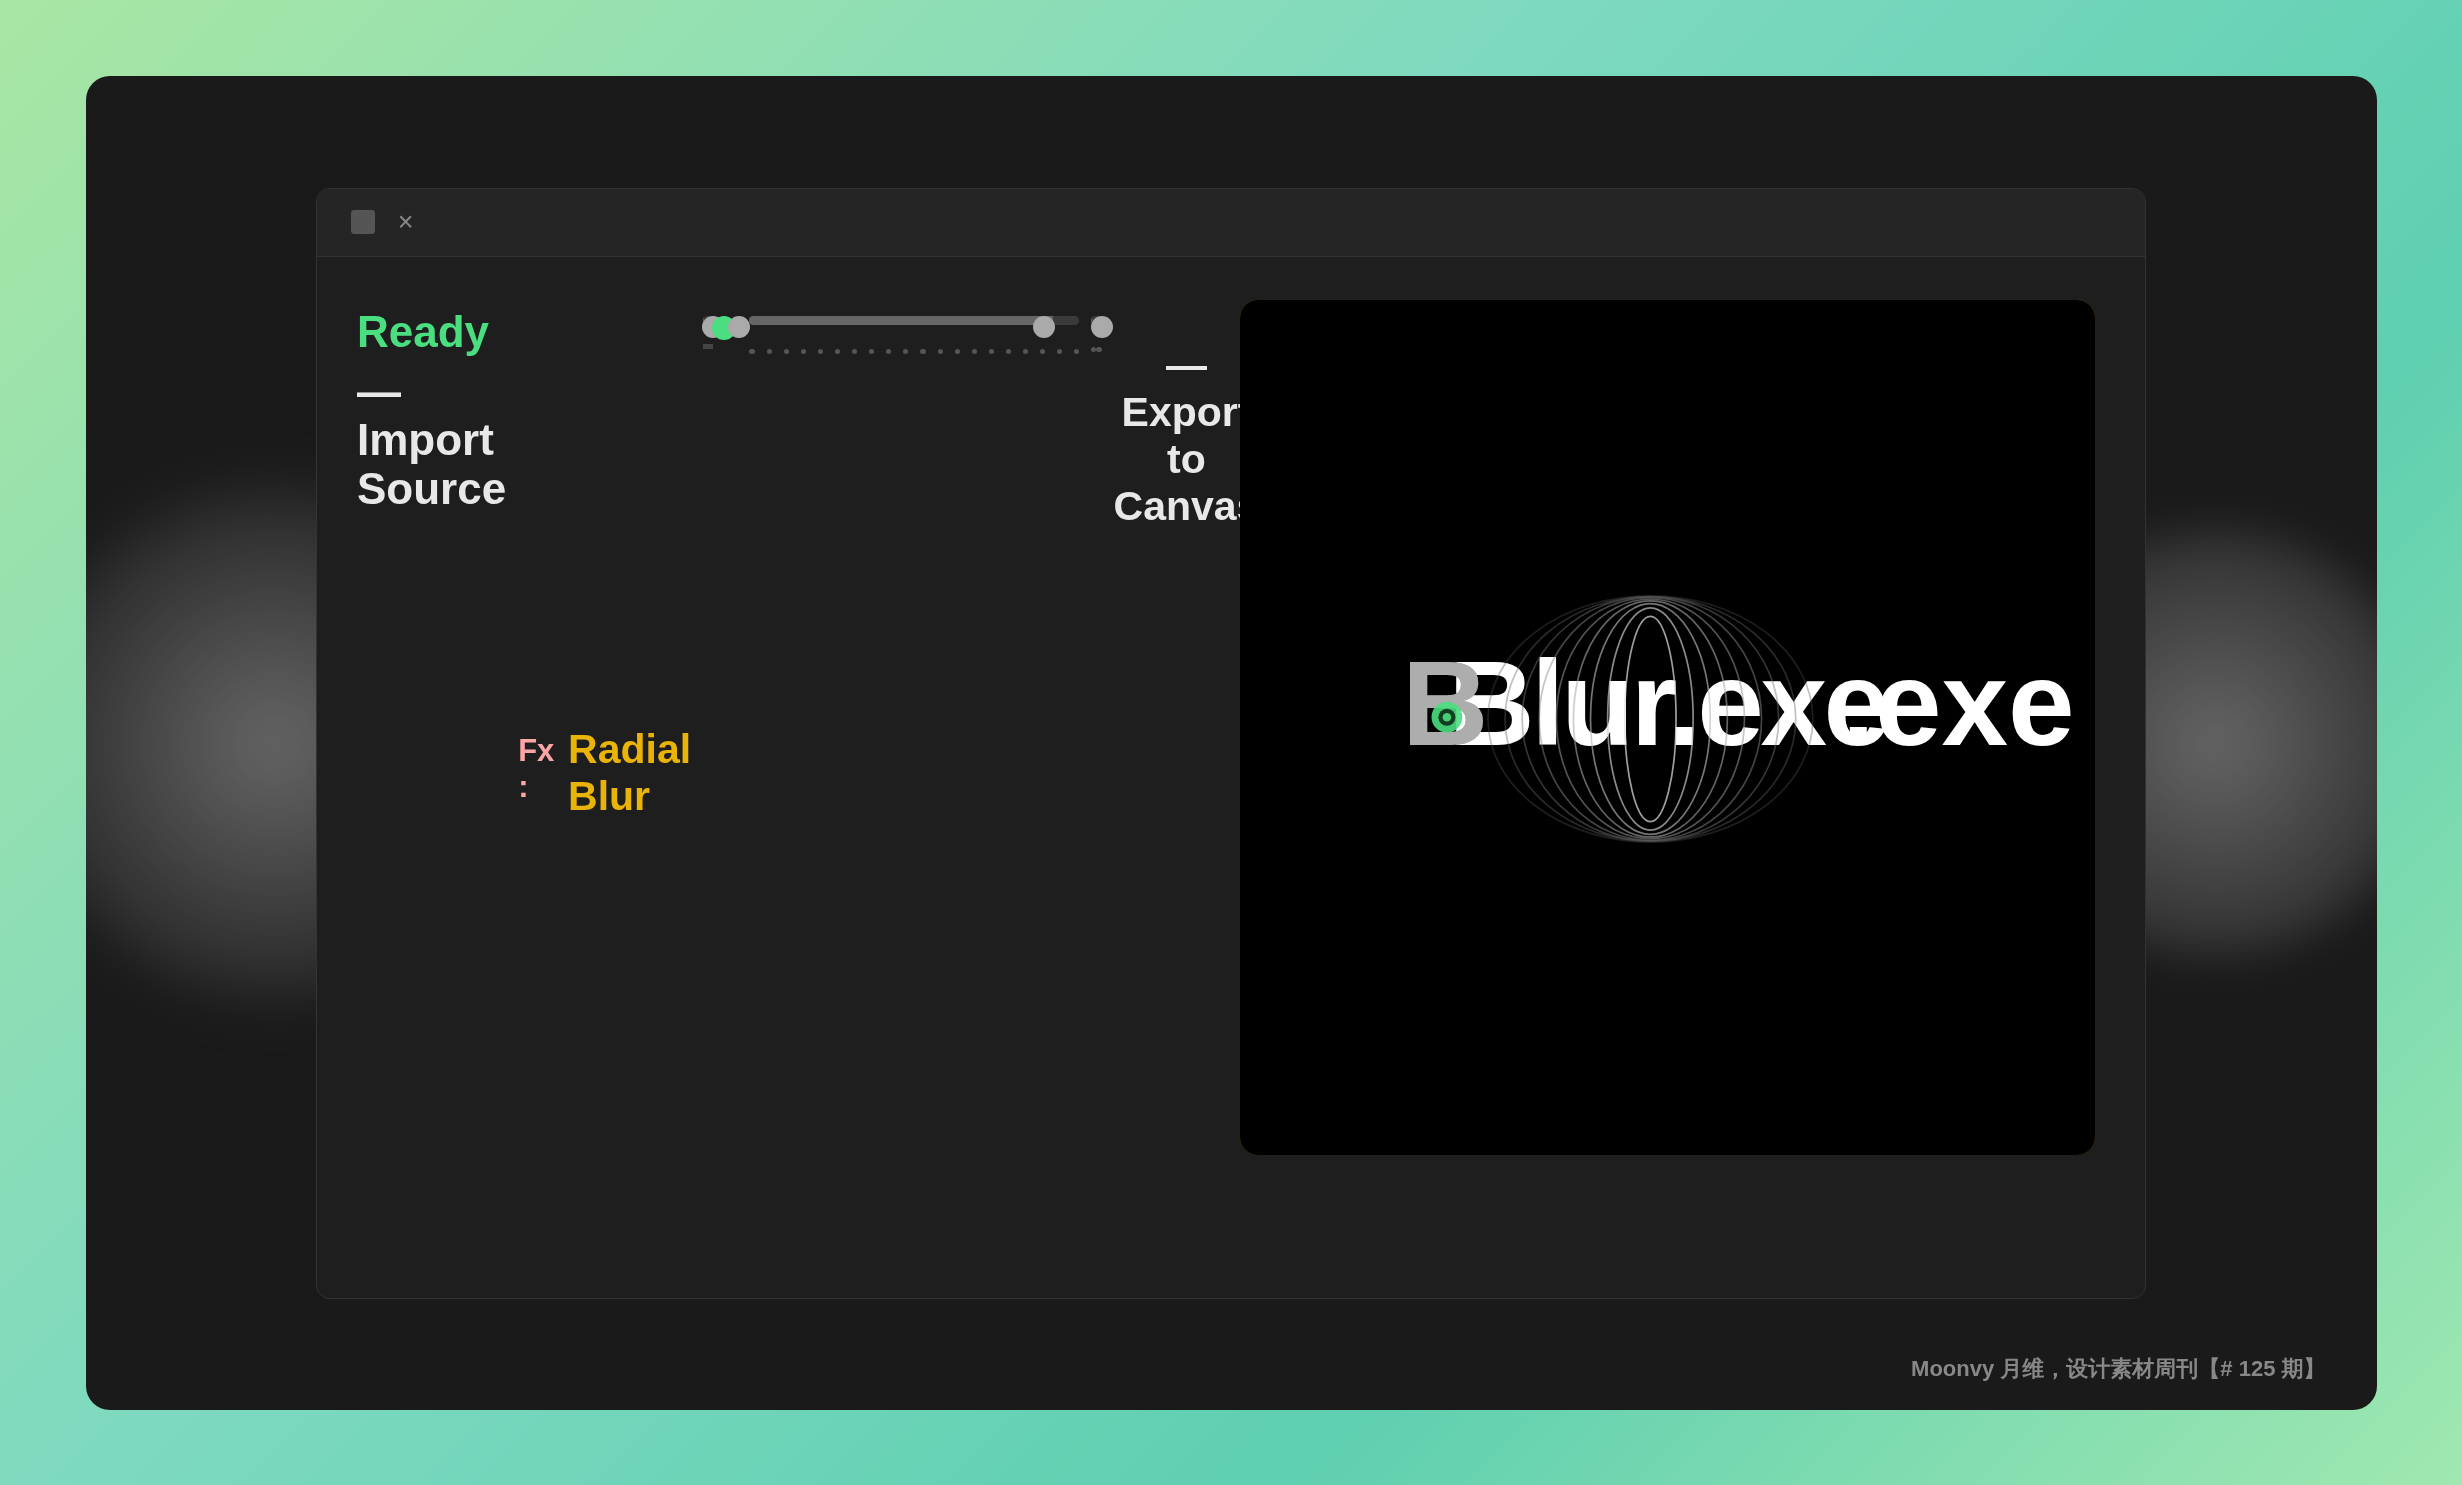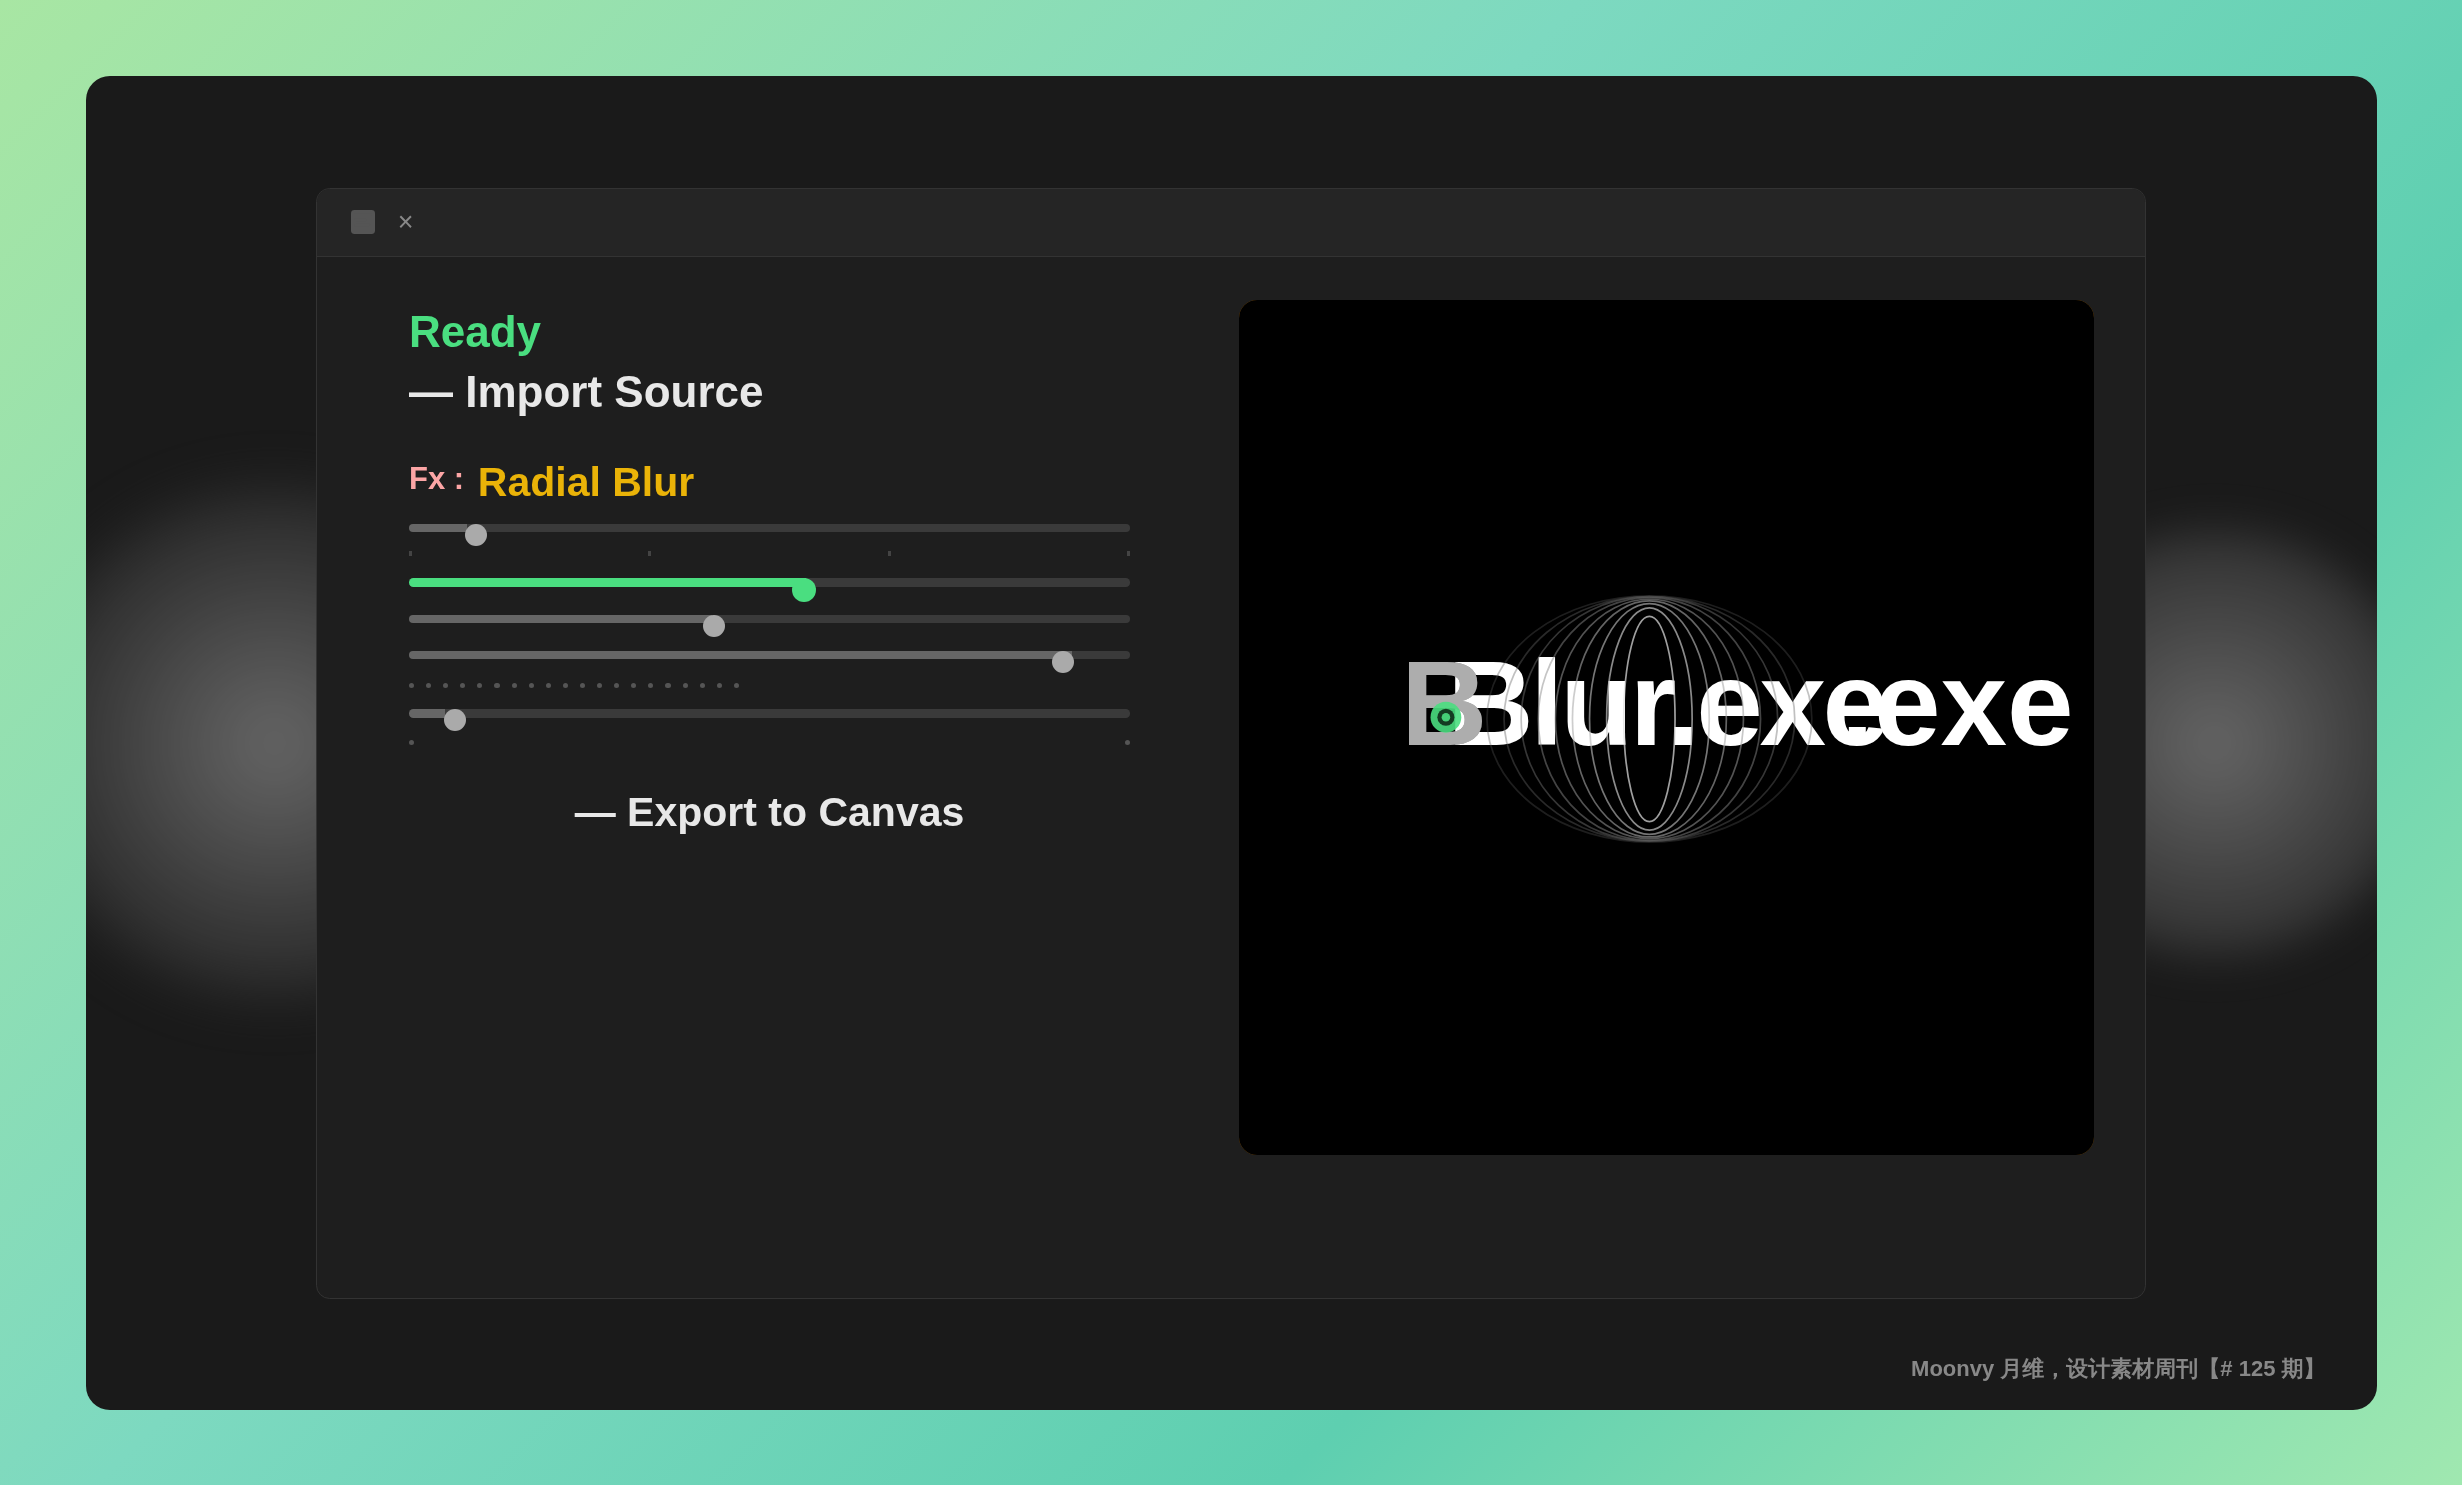--- a/index.html
+++ b/index.html
@@ -111,24 +111,23 @@
     
     .main-content {
       flex: 1;
       display: flex;
       padding: 0;
     }
 
     
     .left-panel {
       width: 906px;
-      padding: 51px 92px;
-      display: flex;
-      flex-direction: column;
-      gap: 0;
+      padding: 51px 40px;
+      display: flex;
+      gap: 12px;
     }
 
     .status-ready {
       color: #4ade80;
       font-size: 44px;
       font-weight: 800;
       line-height: 1.1;
       margin-bottom: 3.4px;
     }
 

